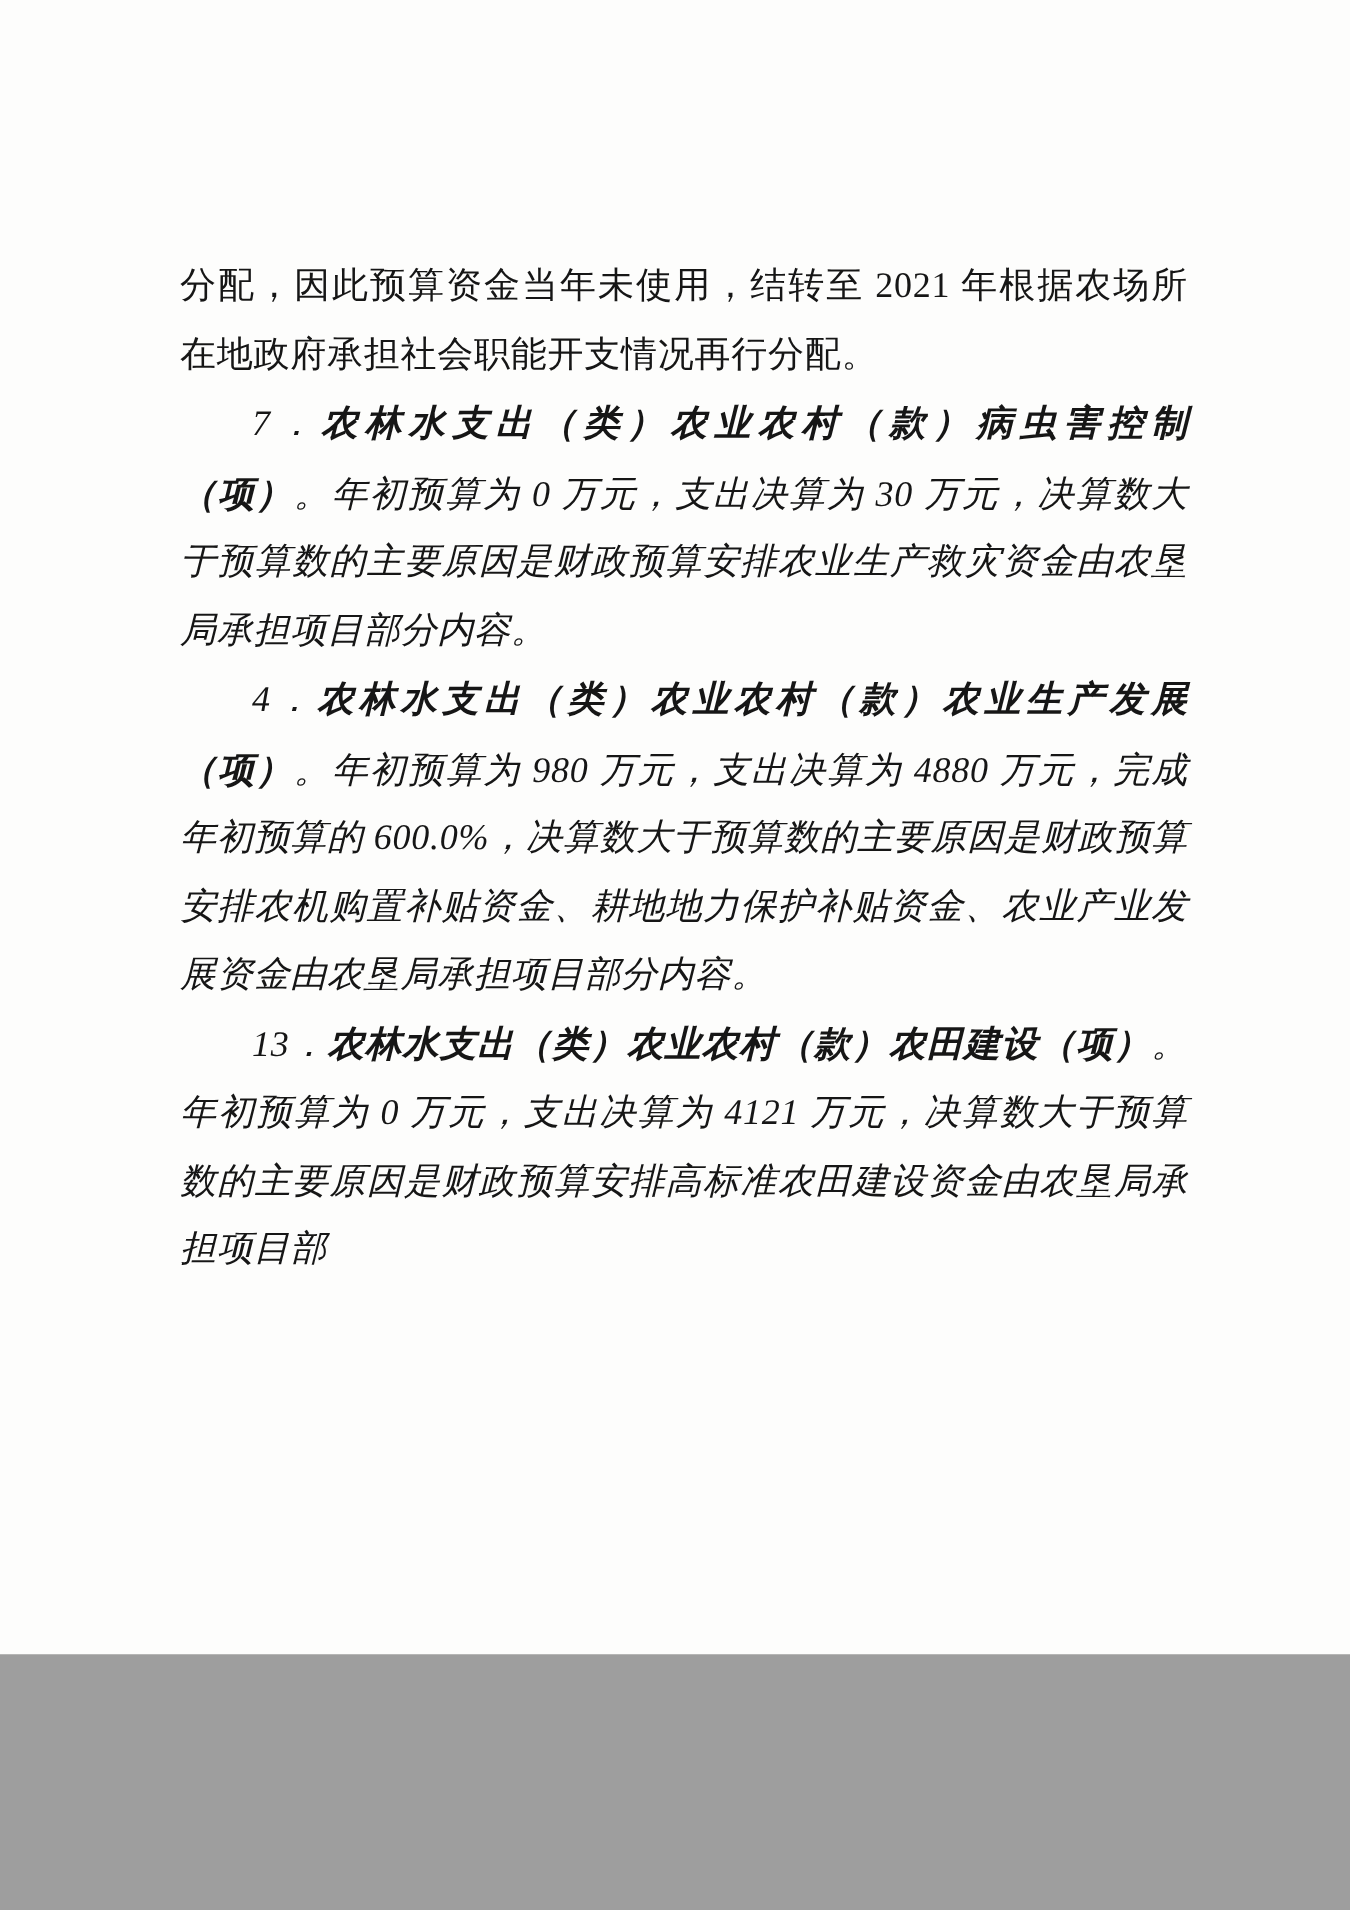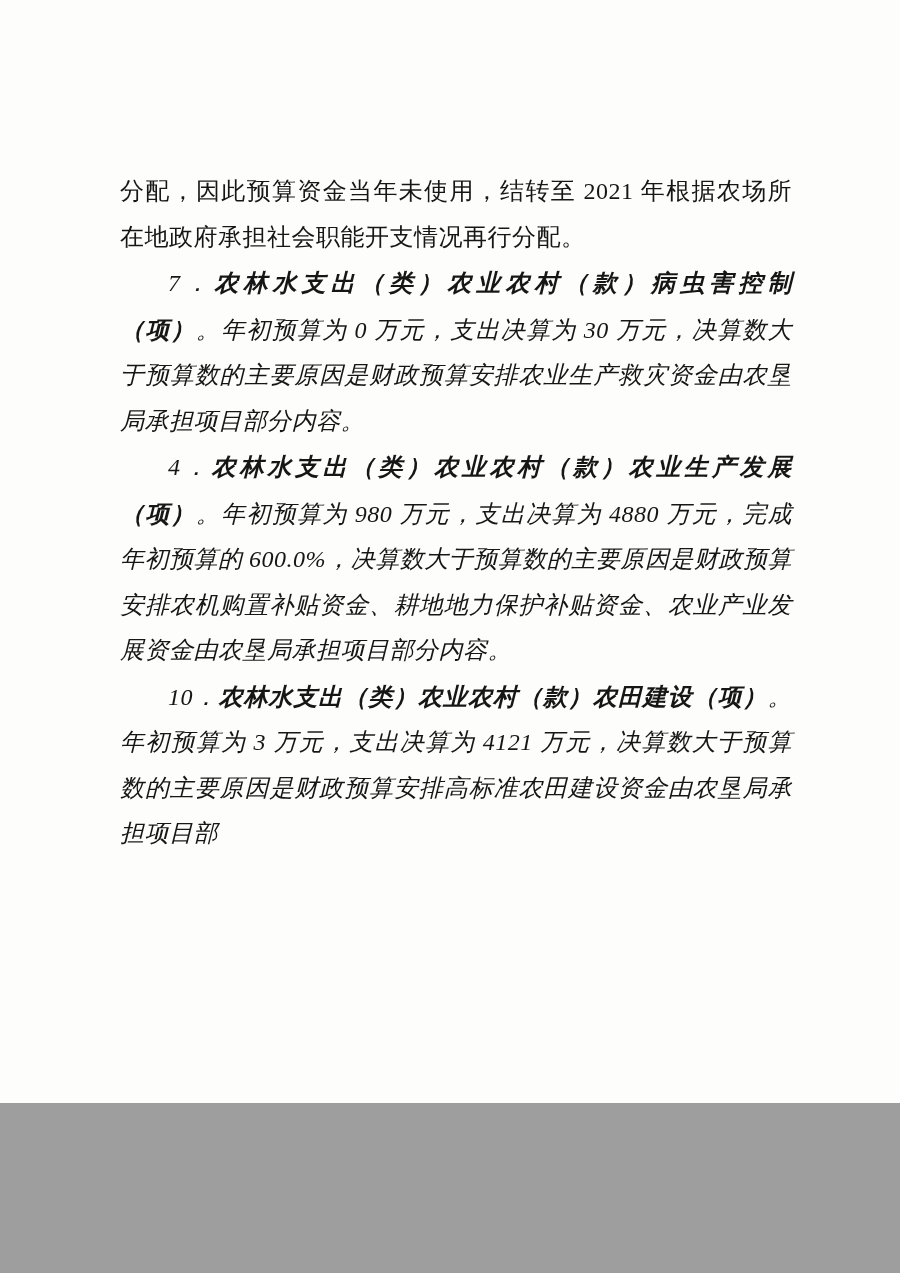--- a/index.html
+++ b/index.html
@@ -55,16 +55,16 @@
   }
 </style>
 </head>
 <body>
 
 <div class="page">
   <div class="doc-body">
       <p class="para"><span class="run">分配，因此预算资金当年未使用，结转至 2021 年根据农场所在地政府承担社会职能开支情况再行分配。</span></p>
       <p class="para indent"><span class="run">7．</span><span class="run bold">农林水支出（类）农业农村（款）病虫害控制（项）</span><span class="run">。年初预算为 0 万元，支出决算为 30 万元，决算数大于预算数的主要原因是财政预算安排农业生产救灾资金由农垦局承担项目部分内容。</span></p>
       <p class="para indent"><span class="run">4．</span><span class="run bold">农林水支出（类）农业农村（款）农业生产发展（项）</span><span class="run">。年初预算为 980 万元，支出决算为 4880 万元，完成年初预算的 600.0%，决算数大于预算数的主要原因是财政预算安排农机购置补贴资金、耕地地力保护补贴资金、农业产业发展资金由农垦局承担项目部分内容。</span></p>
-      <p class="para indent"><span class="run">10．</span><span class="run bold">农林水支出（类）农业农村（款）农田建设（项）</span><span class="run">。年初预算为 3 万元，支出决算为 4121 万元，决算数大于预算数的主要原因是财政预算安排高标准农田建设资金由农垦局承担项目部</span></p>
+      <p class="para indent"><span class="run">13．</span><span class="run bold">农林水支出（类）农业农村（款）农田建设（项）</span><span class="run">。年初预算为 0 万元，支出决算为 4121 万元，决算数大于预算数的主要原因是财政预算安排高标准农田建设资金由农垦局承担项目部</span></p>
     </div>
   <div class="page-number">-18-</div>
 </div>
 
 </body></html>

